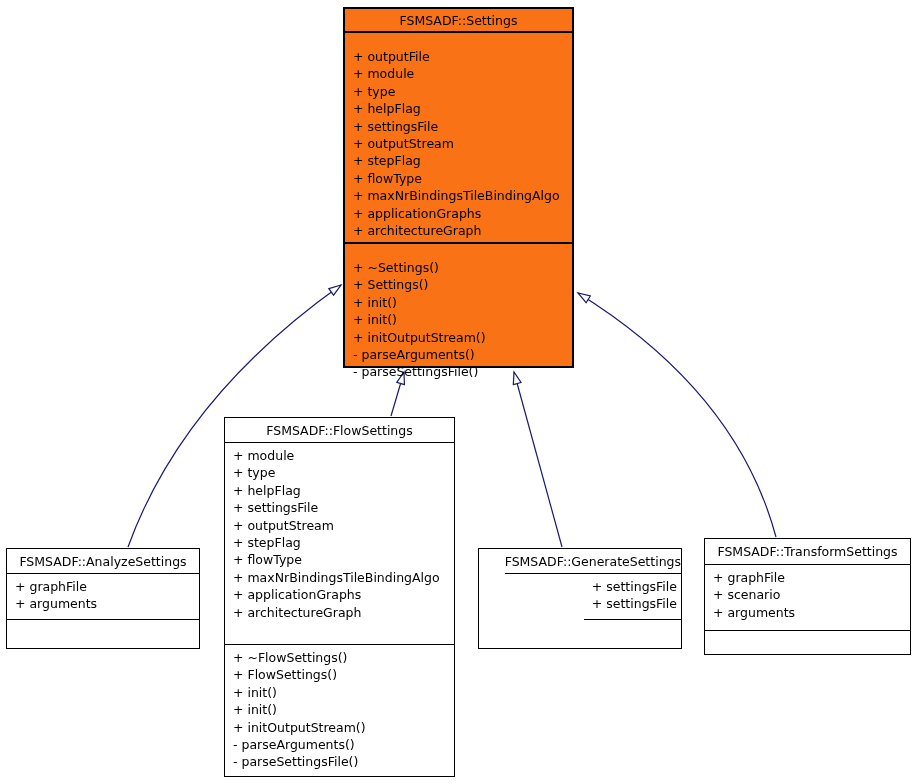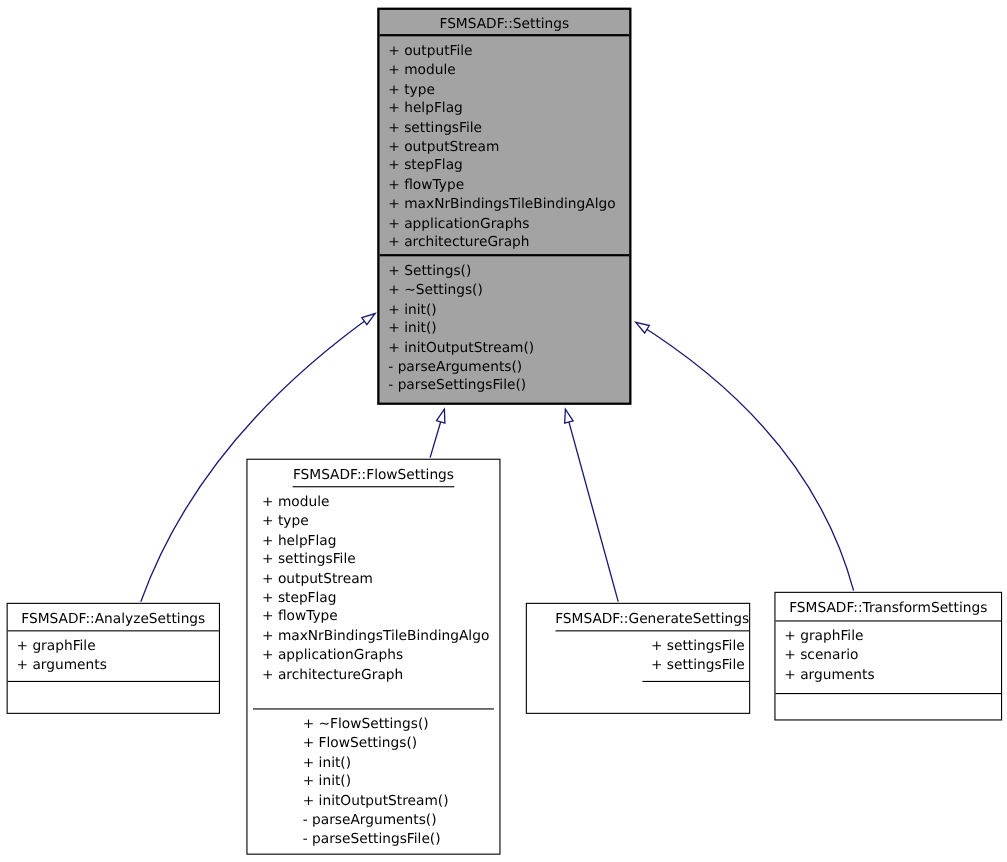--- a/index.html
+++ b/index.html
@@ -15,50 +15,50 @@
 
   .class-box {
     position: absolute;
     background: #ffffff;
     border: 1px solid #000000;
     display: flex;
     flex-direction: column;
   }
   .class-box.main {
     border-width: 2px;
-    background: #a3a3a3;
+    background: #f97316;
   }
   .class-title {
     flex: 0 0 auto;
     display: flex;
     align-items: center;
     justify-content: center;
     border-bottom: 1px solid #000000;
     white-space: nowrap;
   }
   .class-box.main .class-title { border-bottom-width: 2px; }
   .compartment {
     flex: 0 0 auto;
     padding: 4px 4px 0 8px;
     border-bottom: 1px solid #000000;
     overflow: visible;
   }
-  .class-box.main .compartment { border-bottom-width: 2px; }
+  .class-box.main .compartment { border-bottom-width: 2px; margin-top: 11px; }
   .compartment.last { border-bottom: none; flex: 1 1 auto; }
   .member-row {
     line-height: 17.4px;
     white-space: nowrap;
   }
 
   
   #box-settings  { left: 343px; top: 7px;   width: 231px; height: 361px; }
   #box-settings .class-title { height: 24px; }
   #box-settings .attrs       { height: 200px; }
 
-  #box-flow      { left: 224px; top: 417px; width: 231px; height: 360px; align-items: center; }
+  #box-flow      { left: 224px; top: 417px; width: 231px; height: 360px; }
   #box-flow .class-title { height: 25px; }
   #box-flow .attrs       { height: 202px; }
 
   #box-analyze   { left: 6px;   top: 548px; width: 194px; height: 101px; }
   #box-analyze .class-title { height: 25px; text-align: right; }
   #box-analyze .attrs       { height: 46px; }
 
   #box-generate  { left: 478px; top: 548px; width: 204px; height: 101px; align-items: flex-end; }
   #box-generate .class-title { height: 25px; }
   #box-generate .attrs       { height: 46px; }
@@ -95,22 +95,22 @@
         <div class="member-row">+ helpFlag</div>
         <div class="member-row">+ settingsFile</div>
         <div class="member-row">+ outputStream</div>
         <div class="member-row">+ stepFlag</div>
         <div class="member-row">+ flowType</div>
         <div class="member-row">+ maxNrBindingsTileBindingAlgo</div>
         <div class="member-row">+ applicationGraphs</div>
         <div class="member-row">+ architectureGraph</div>
       </div>
     <div class="compartment last">
+        <div class="member-row">+ ~Settings()</div>
         <div class="member-row">+ Settings()</div>
-        <div class="member-row">+ ~Settings()</div>
         <div class="member-row">+ init()</div>
         <div class="member-row">+ init()</div>
         <div class="member-row">+ initOutputStream()</div>
         <div class="member-row">- parseArguments()</div>
         <div class="member-row">- parseSettingsFile()</div>
       </div>
   </div>
 
   <div id="box-flow" class="class-box">
     <div class="class-title">FSMSADF::FlowSettings</div>

